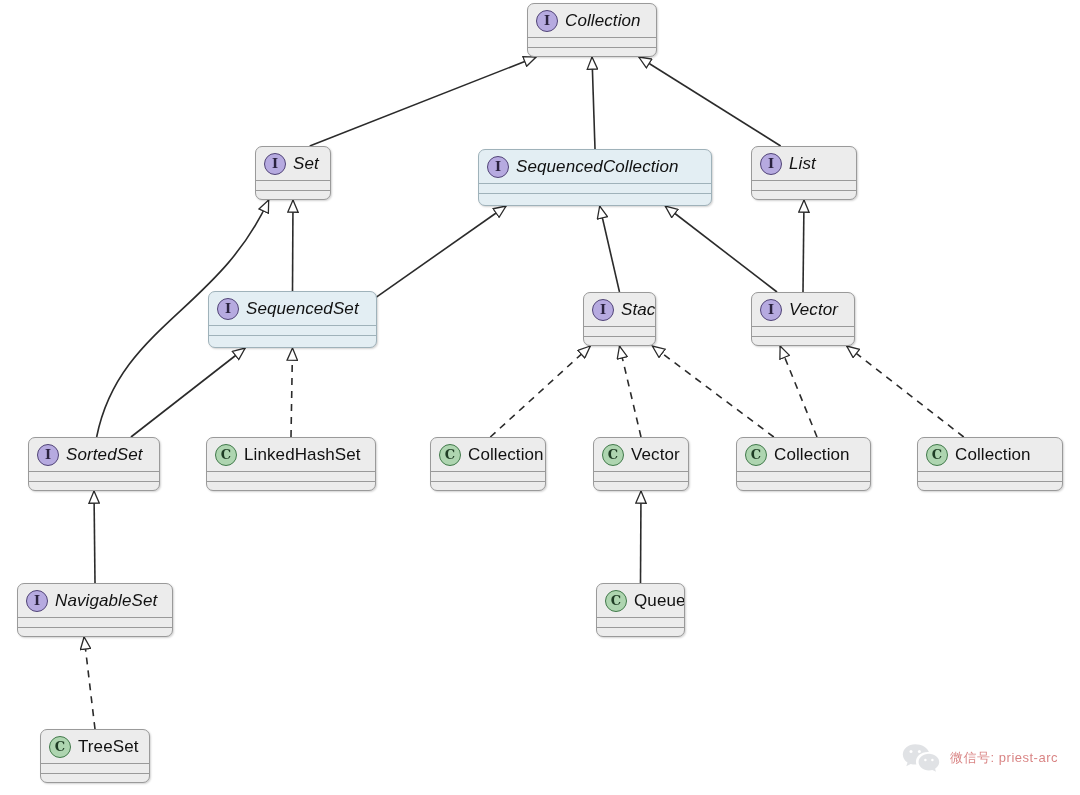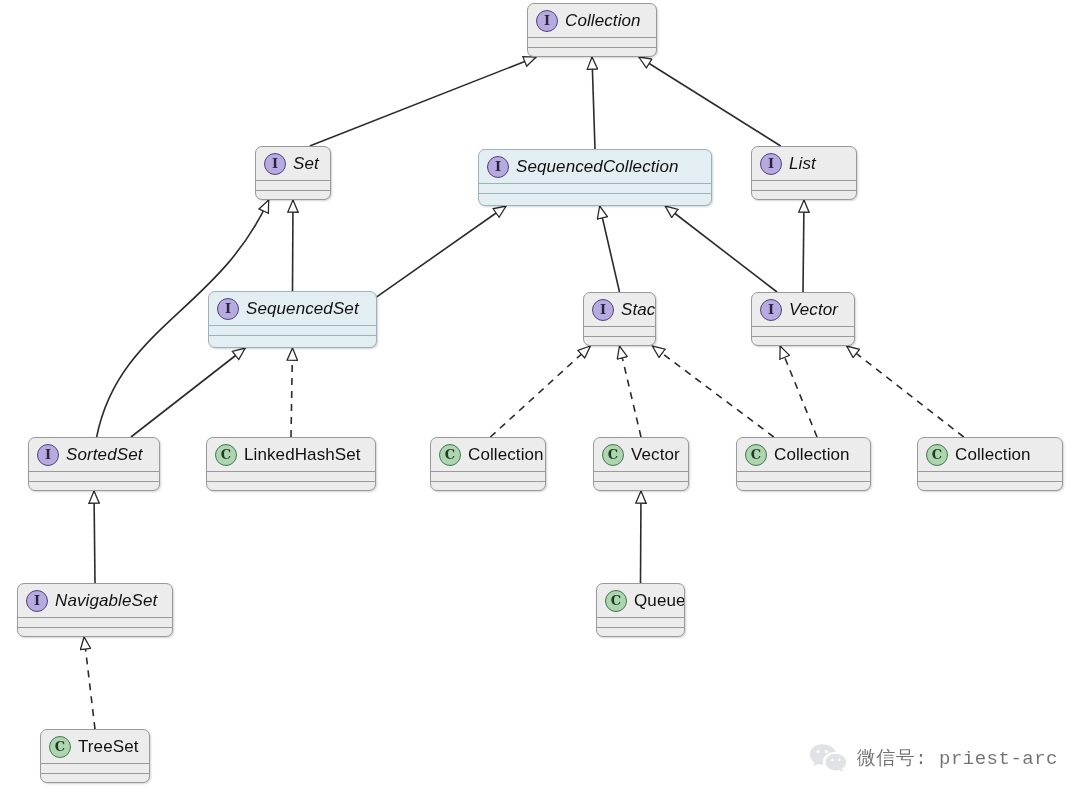--- a/index.html
+++ b/index.html
@@ -90,25 +90,24 @@
   #watermark {
     position: absolute;
     right: 22px;
     bottom: 22px;
     display: flex;
     align-items: center;
     gap: 10px;
     opacity: 0.55;
   }
   #watermark .wm-text {
-    font-size: 19px;
-    color: #000000;
+    font-size: 13px;
+    color: #b91c1c;
     letter-spacing: 0.5px;
     white-space: nowrap;
-    font-family: Liberation Mono, monospace;
   }
 </style>
 </head>
 <body>
 
 <div id="diagram-root">
 
   <svg id="edge-layer" viewBox="0 0 1080 795" width="1080" height="795" xmlns="http://www.w3.org/2000/svg">
     <defs>
       <marker id="hollow-tri" viewBox="0 0 14 12" refX="13" refY="6" markerWidth="14" markerHeight="12" orient="auto-start-reverse" markerUnits="userSpaceOnUse">

